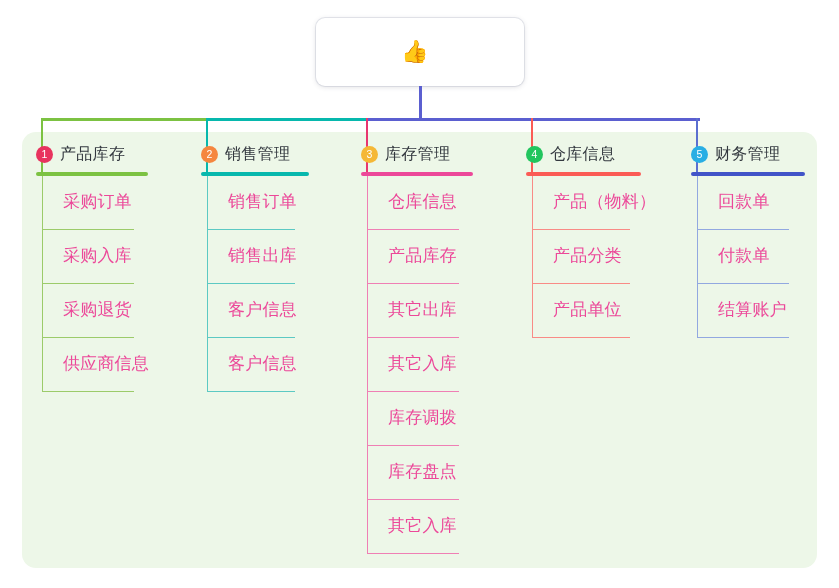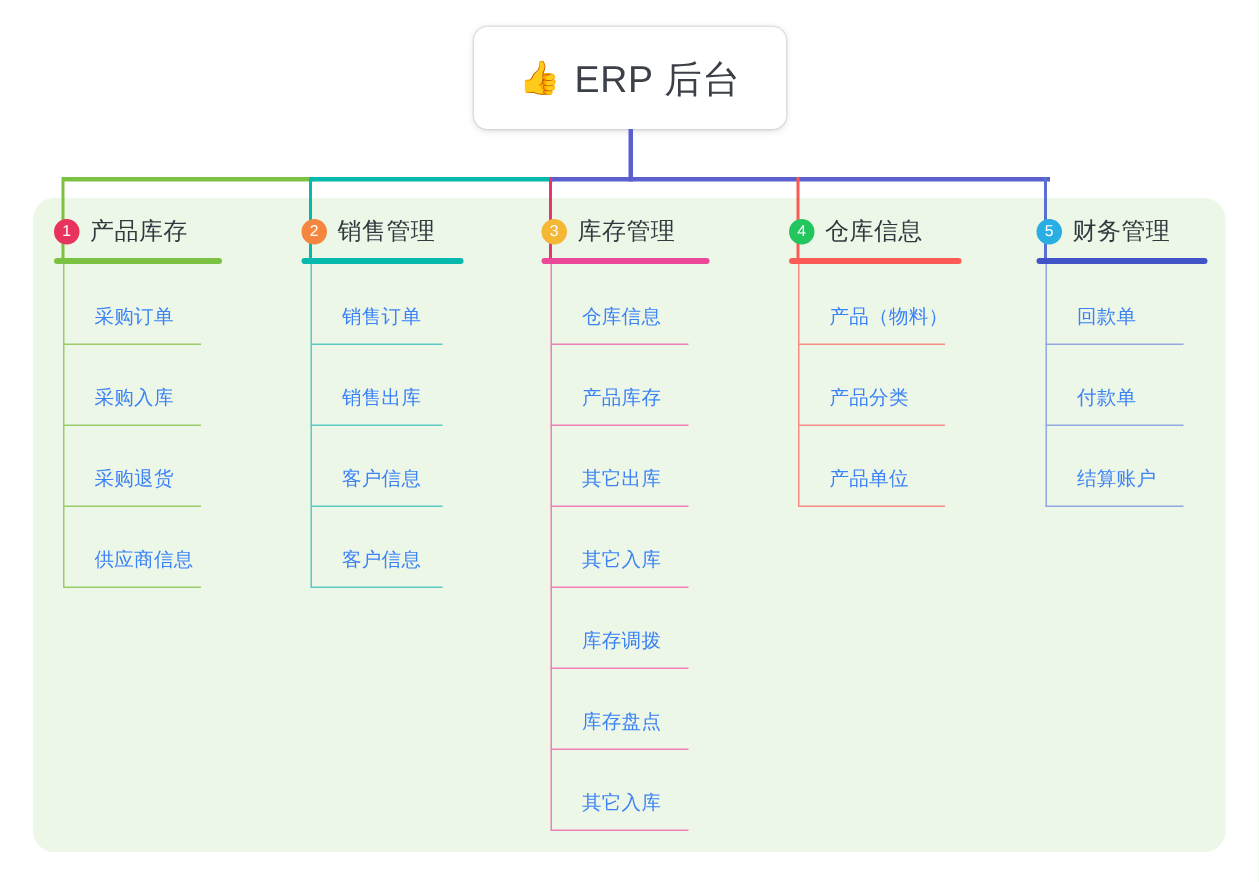--- a/index.html
+++ b/index.html
@@ -84,44 +84,43 @@
     left:6px;top:44px;
     width:1.4px;
   }
   .item{
     position:absolute;
     left:6px;
     height:54px;
   }
   .item-label{
     position:absolute;
-    left:21px;top:26px;
-    font-size:13px;
-    color:#3b82f6;
+    left:21px;top:14px;
+    font-size:17px;
+    color:#ec4899;
     white-space:nowrap;
     letter-spacing:.2px;
   }
   .item-rule{
     position:absolute;
     left:0px;
     bottom:0px;
     height:1.4px;
   }
 </style>
 </head>
 <body>
 
 <div id="stage">
 
   <div class="panel"></div>
 
   <div class="title-card">
     <div class="title-text">
       <span class="thumb-icon">👍</span>
-      <span>ERP 后台</span>
     </div>
   </div>
 
   <div id="connectors">
       <div class="line" style="left: 418.5px; top: 86px; width: 3px; height: 35px; background: rgb(91, 95, 208);"></div>
       <div class="line" style="left: 42px; top: 118px; width: 167px; height: 3px; background: rgb(124, 194, 66);"></div>
       <div class="line" style="left: 207px; top: 118px; width: 162px; height: 3px; background: rgb(7, 184, 173);"></div>
       <div class="line" style="left: 367px; top: 118px; width: 333px; height: 3px; background: rgb(91, 95, 208);"></div>
       <div class="line" style="left: 41px; top: 118px; width: 2.4px; height: 54px; background: rgb(124, 194, 66);"></div>
       <div class="line" style="left: 206px; top: 118px; width: 2.4px; height: 54px; background: rgb(7, 184, 173);"></div>

